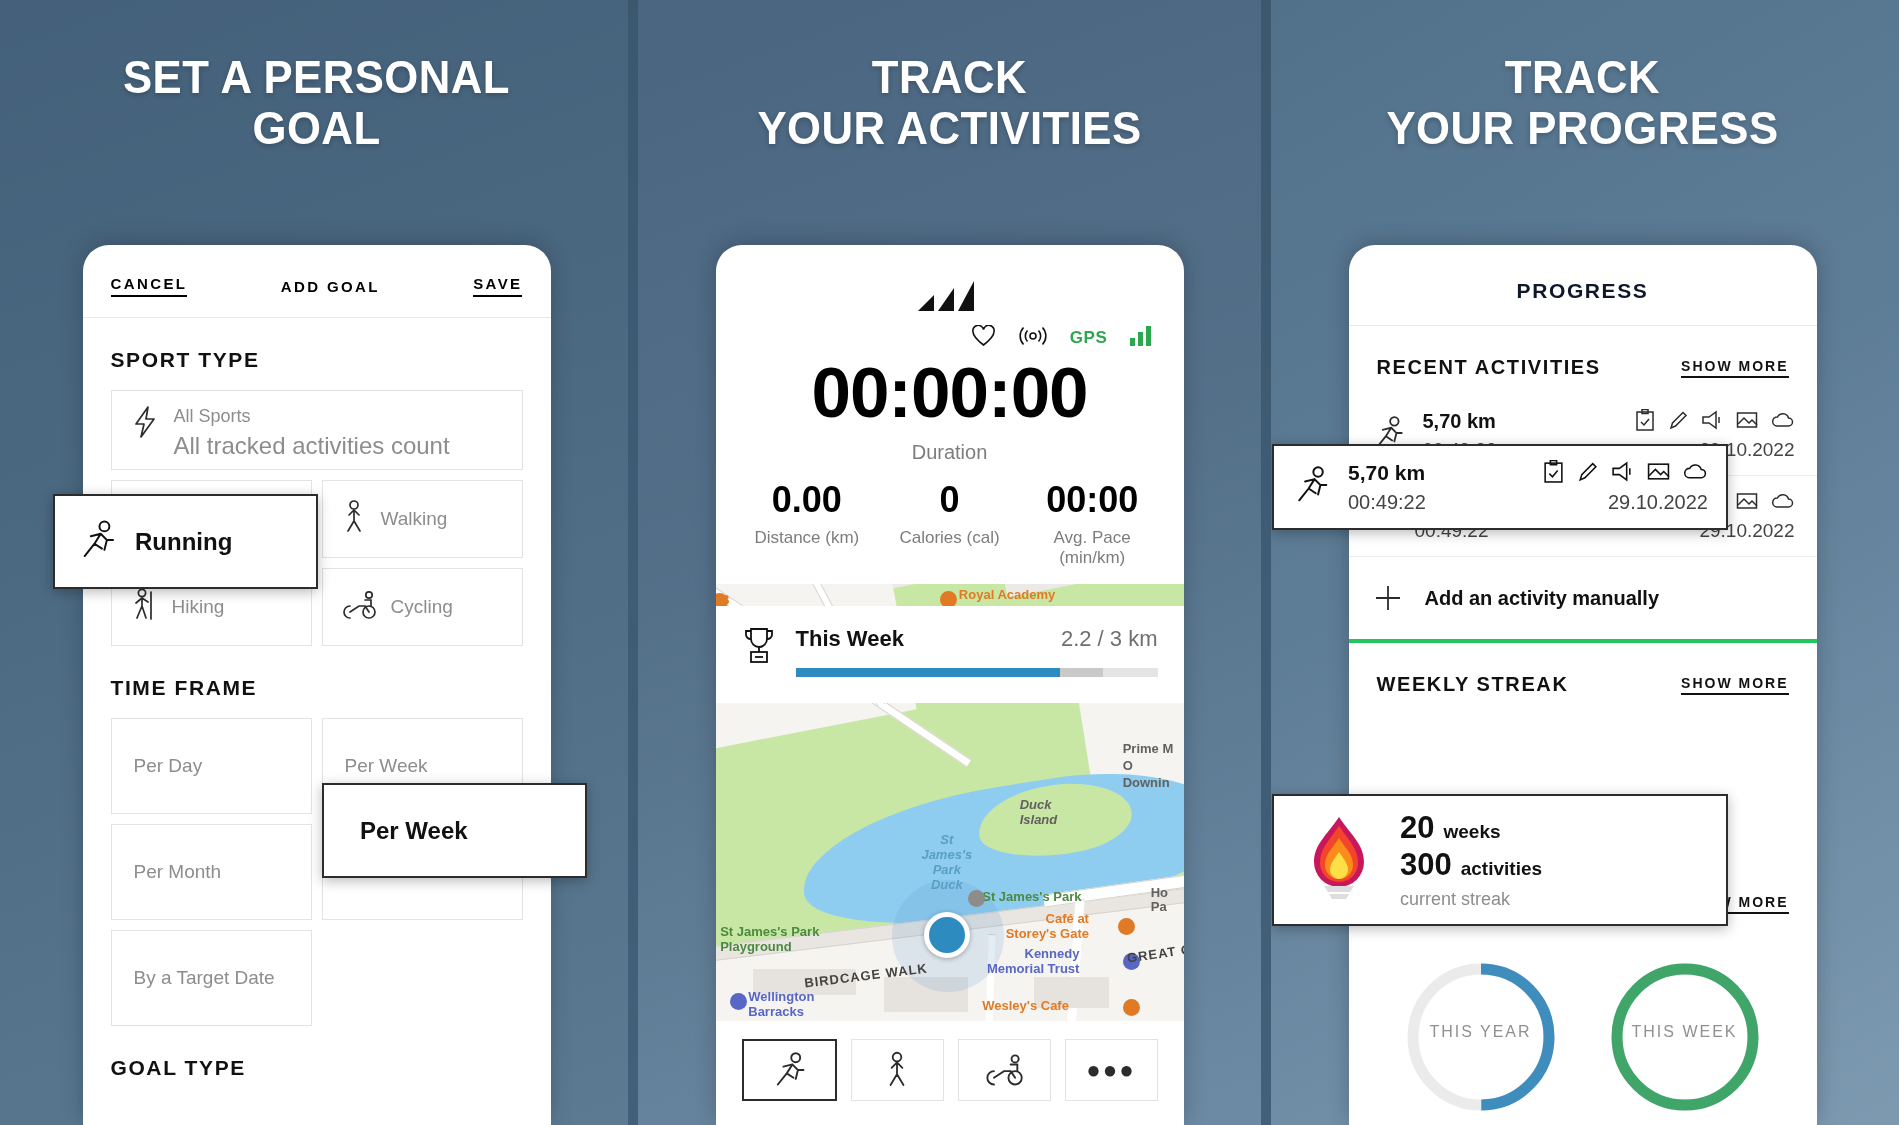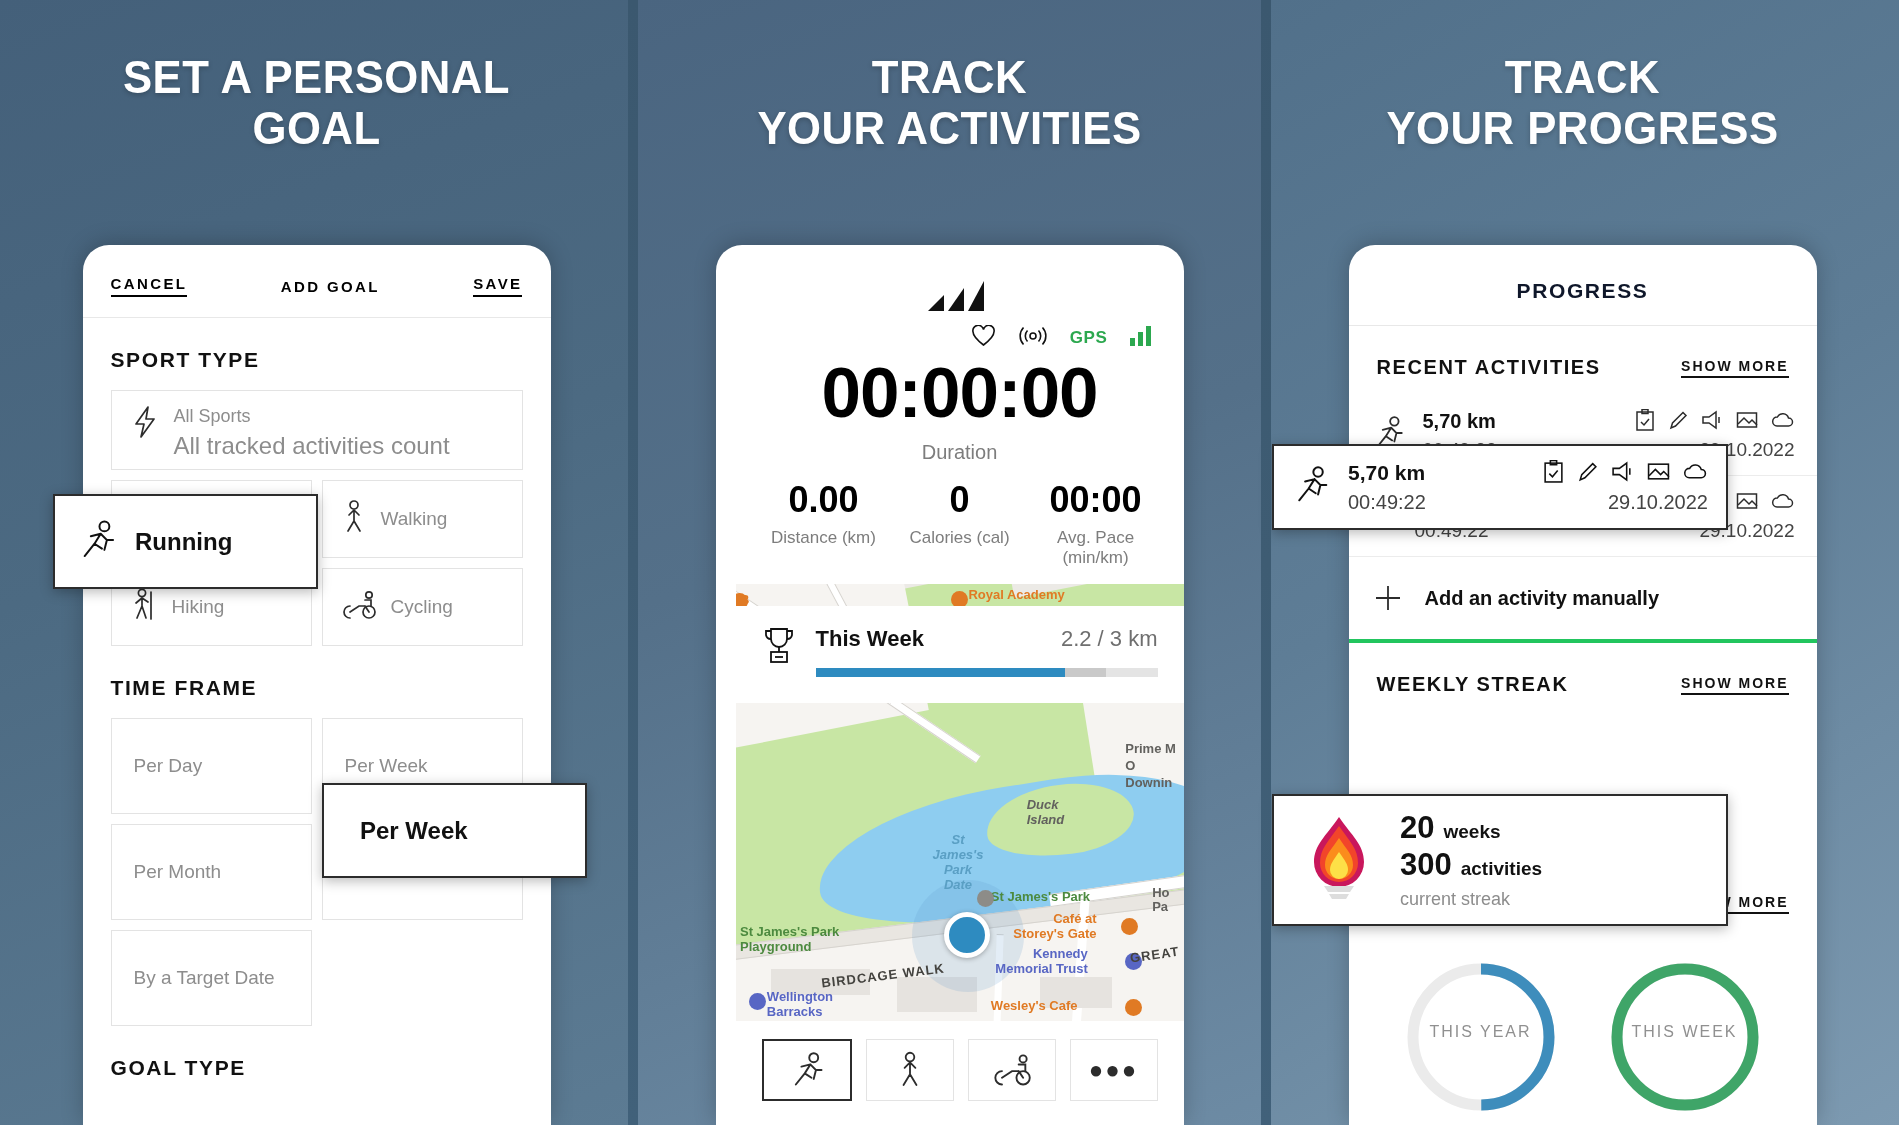--- a/index.html
+++ b/index.html
@@ -120,21 +120,21 @@
   #callout-running {
     left: 53px; top: 494px; width: 265px; height: 95px;
     gap: 18px; padding-left: 22px;
   }
   #callout-perweek {
     left: 322px; top: 783px; width: 265px; height: 95px;
     padding-left: 36px;
   }
 
   
-  .p2-inner { display: flex; flex-direction: column; height: 100%; padding-left: 20px; }
+  .p2-inner { display: flex; flex-direction: column; height: 100%; }
   .adidas-logo { display: block; margin: 36px auto 0 auto; }
   .p2-status {
     display: flex; align-items: center; justify-content: flex-end;
     gap: 22px; padding: 10px 32px 0 32px;
   }
   .gps-label { font-size: 17px; font-weight: 700; color: #2ca84f; letter-spacing: 0.6px; }
   .timer {
     text-align: center; font-size: 71px; font-weight: 700;
     letter-spacing: -1px; color: #000; margin-top: 6px; line-height: 1;
   }
@@ -526,21 +526,21 @@
           <div class="map-pin purple" style="left:4.5%;top:19.5%;"></div>
 
           <div class="map-lbl gray" style="left:87%;top:36%;white-space:pre;line-height:1.3;">Prime M
 O
 Downin</div>
           <div class="map-lbl gray" style="left:65%;top:49%;white-space:pre;font-style:italic;font-weight:700;">Duck
 Island</div>
           <div class="map-lbl water" style="left:44%;top:57%;white-space:pre;text-align:center;">St
 James's
 Park
-Date</div>
+Duck</div>
 
           <div class="map-lbl park" style="left:57%;top:70%;">St James's Park</div>
           <div class="map-pin gray" style="left:54%;top:70%;"></div>
 
           <div class="map-lbl park" style="left:1%;top:78%;white-space:pre;">St James's Park
 Playground</div>
           <div class="map-lbl road-name" style="left:19%;top:88%;transform:rotate(-7deg);">BIRDCAGE WALK</div>
 
           <div class="map-lbl poi" style="left:62%;top:75%;white-space:pre;text-align:right;">Café at
 Storey's Gate</div>

